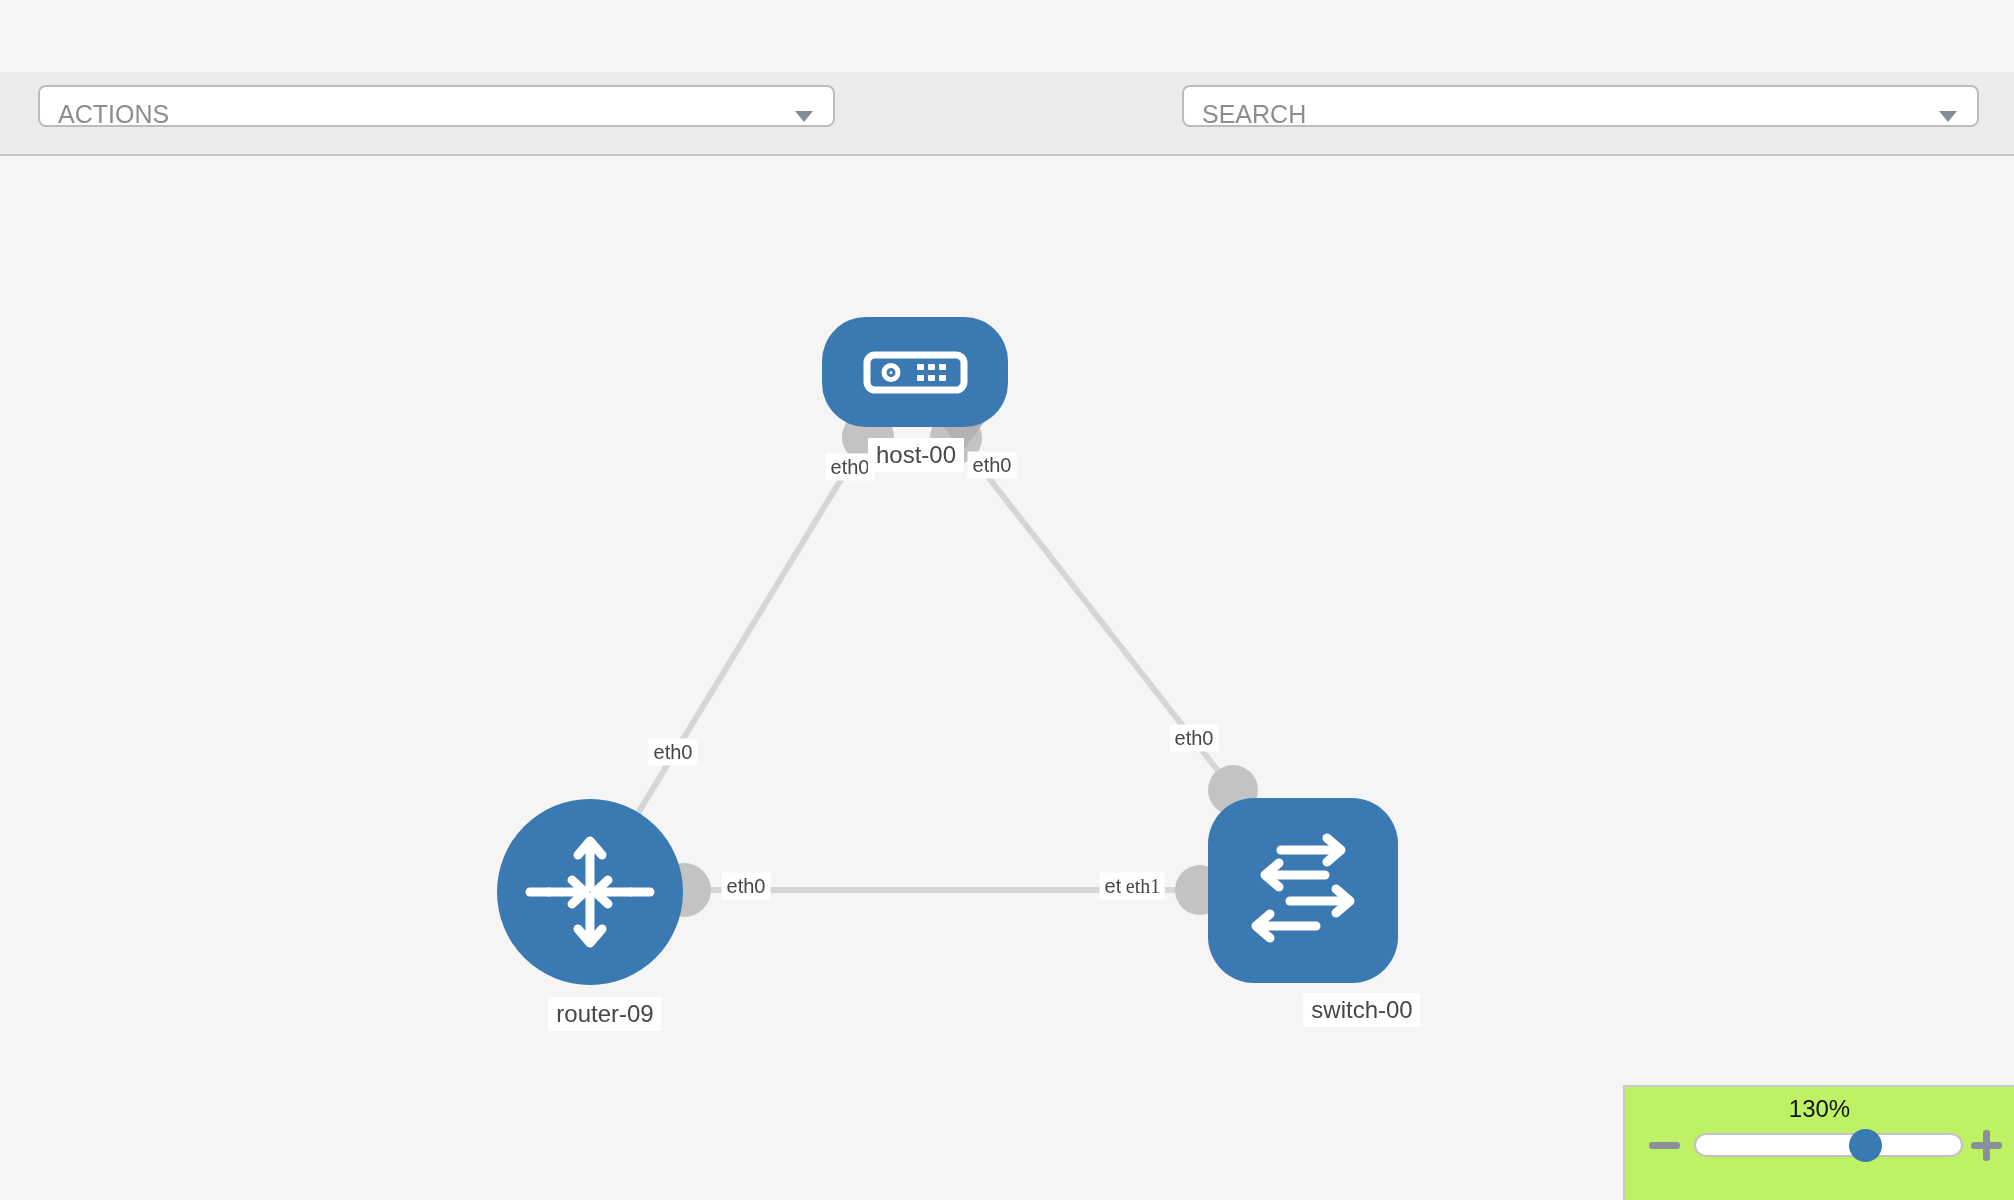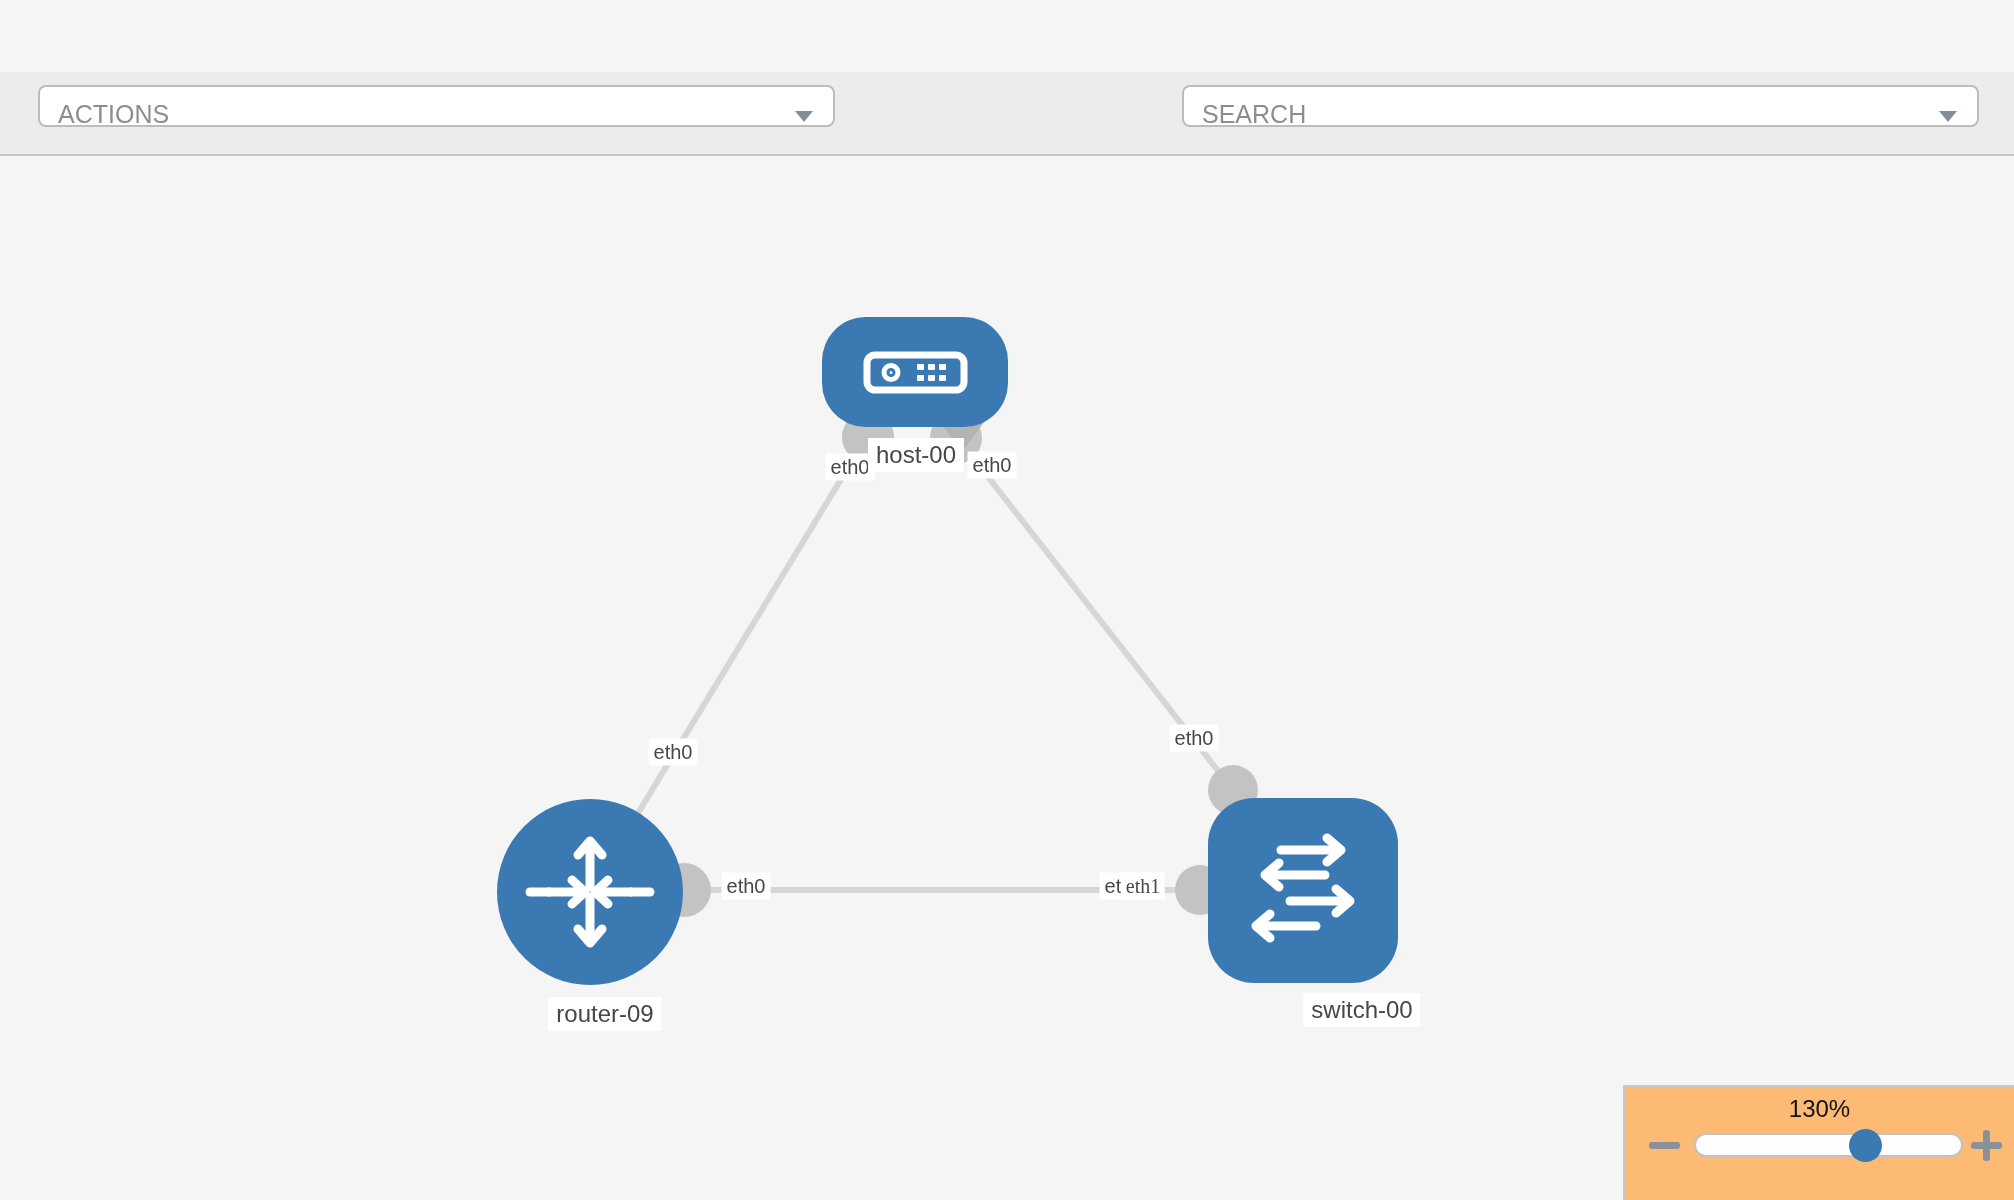--- a/index.html
+++ b/index.html
@@ -40,21 +40,21 @@
   svg.graph { position:absolute; left:0; top:0; }
 
   
   .glabel { position:absolute; transform:translate(-50%,-50%);
     background:#fff; color:#474747; white-space:nowrap; }
   .node-label { font-size:24px; padding:3px 8px; }
   .iface-label { font-size:20px; padding:2px 5px; }
 
   
   .zoomer { position:absolute; left:1623px; top:929px; width:391px; height:115px;
-    background:#fdba74; border-left:2px solid #c9c9c9; border-top:2px solid #c9c9c9; }
+    background:#bef264; border-left:2px solid #c9c9c9; border-top:2px solid #c9c9c9; }
   .zoom-level { position:absolute; left:0; top:8px; width:100%; text-align:center;
     font-size:24px; color:#111; }
   .zbar { position:absolute; background:#8a909a; border-radius:3px; }
   .zoom-minus { left:24px; top:55px; width:31px; height:7px; cursor:pointer; }
   .zoom-plus { position:absolute; left:344px; top:41px; width:36px; height:36px; cursor:pointer; }
   .zoom-plus .zbar { position:absolute; }
   .zoom-plus .h { left:2px; top:14px; width:31px; height:7px; }
   .zoom-plus .v { left:14px; top:2px; width:7px; height:31px; }
   .zoom-track { position:absolute; left:69px; top:46px; width:269px; height:24px;
     background:#fff; border:2px solid #c2c2c2; border-radius:13px; cursor:pointer; }

